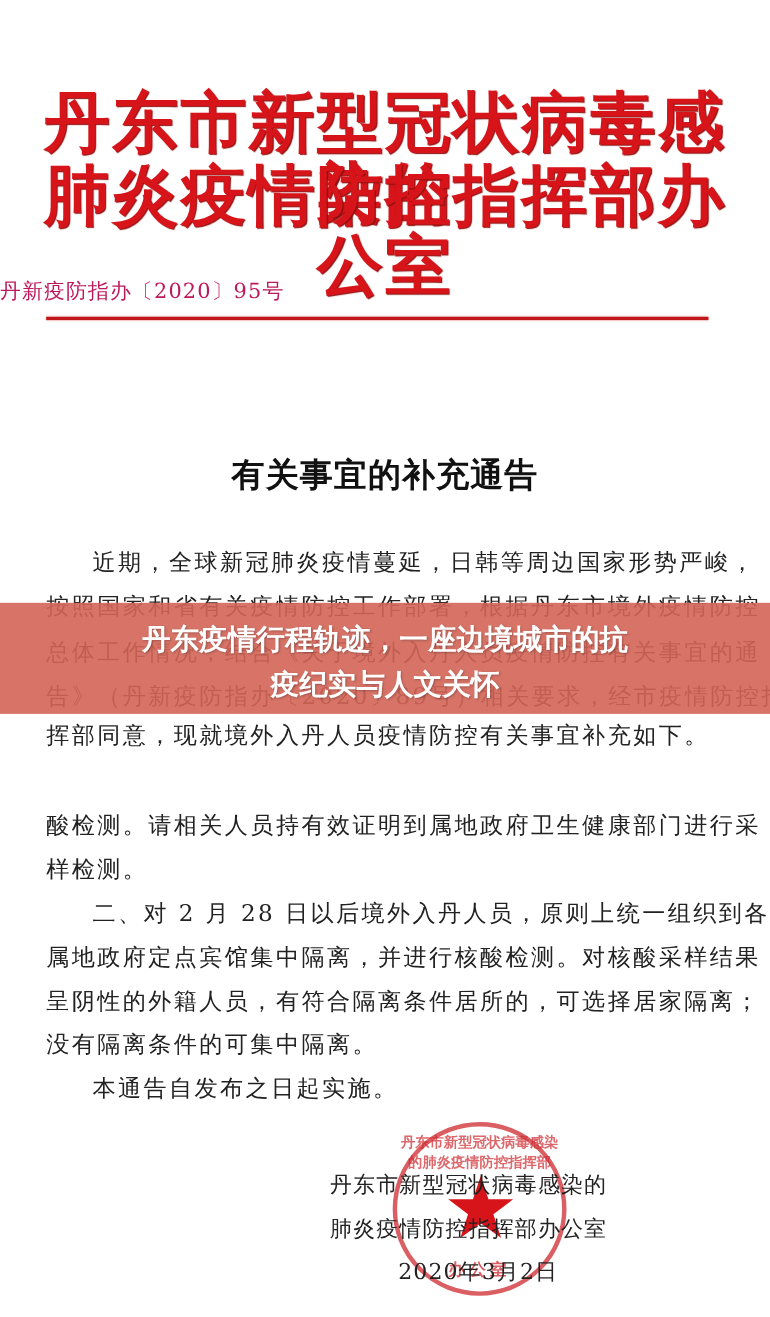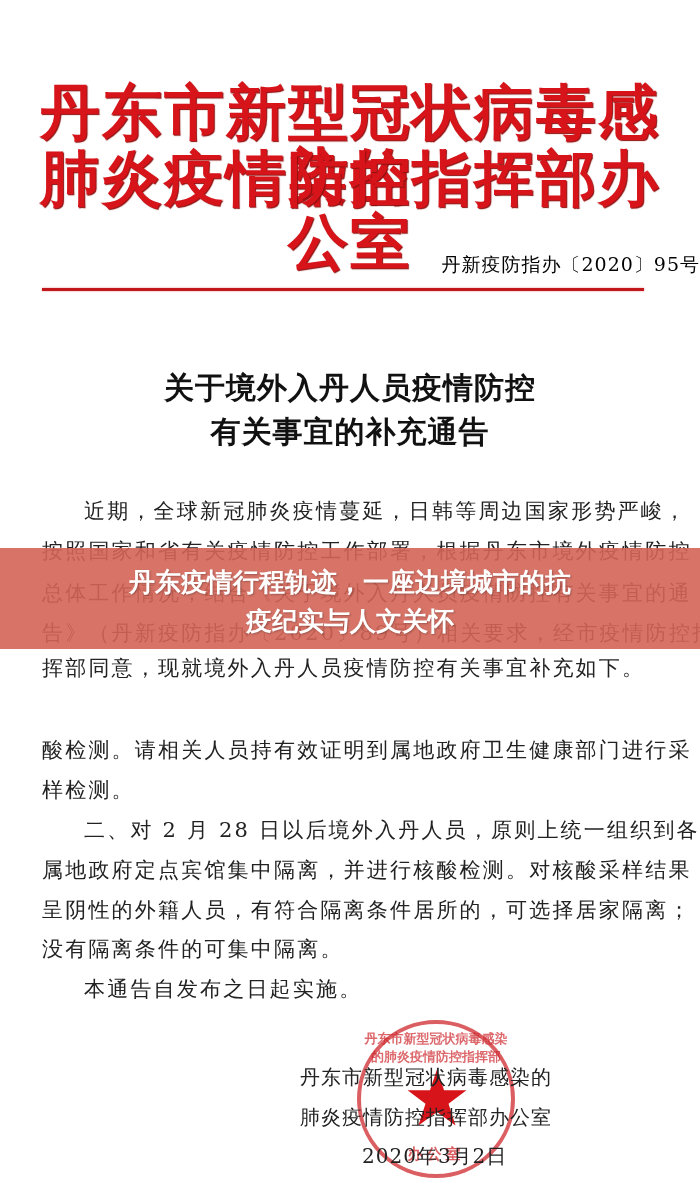--- a/index.html
+++ b/index.html
@@ -12,22 +12,22 @@
   .doc { position: absolute; left: 0; top: 0; width: 700px; height: 920px; }
   .head-title {
     position: absolute; left: 36px; width: 628px; text-align: center;
     color: #d7141a; font-weight: bold; font-size: 60px; line-height: 64px;
     letter-spacing: 2px; text-shadow: 1px 1px 1px #8c1010;
     font-family: "DejaVu Sans", "Liberation Sans", sans-serif;
   }
   .head-title.l1 { top: 80px; }
   .head-title.l2 { top: 146px; }
   .doc-no {
-    position: absolute; top: 252px; left: 0; width: 700px; text-align: right;
-    font-size: 19px; letter-spacing: 1px; color: #000000;
+    position: absolute; top: 252px; left: 0; width: 700px; text-align: left;
+    font-size: 19px; letter-spacing: 1px; color: #be185d;
   }
   .red-rule {
     position: absolute; top: 288px; left: 42px; width: 602px; height: 3px;
     background: #c2161d; box-shadow: 0 0 2px rgba(200,30,30,0.5);
   }
   .notice-title {
     position: absolute; left: 0; width: 700px; text-align: center;
     font-size: 30px; font-weight: bold; letter-spacing: 1px; color: #111;
   }
   .notice-title.l1 { top: 368px; }
@@ -62,34 +62,33 @@
     position: absolute; left: 0; top: 548px; width: 700px; height: 101px;
     background: rgba(211,100,86,0.9); z-index: 5;
   }
   .banner-text {
     position: absolute; left: 0; width: 700px; text-align: center;
     color: #ffffff; font-weight: bold; font-size: 26px; line-height: 40px;
     font-family: "DejaVu Sans", "Liberation Sans", sans-serif;
     text-shadow: 1px 1px 2px rgba(0,0,0,0.25);
   }
   .banner-text.l1 { top: 14px; }
-  .banner-text.l2 { top: 55px; font-family: Liberation Mono, monospace; }
+  .banner-text.l2 { top: 55px; }
 </style>
 </head>
 <body>
 
 <div class="doc">
 
   <div class="head-title l1">丹东市新型冠状病毒感染的</div>
   <div class="head-title l2">肺炎疫情防控指挥部办公室</div>
 
   <div class="doc-no">丹新疫防指办〔2020〕95号</div>
   <div class="red-rule"></div>
 
-  <div class="notice-title l1">关于境外入丹人员疫情防控</div>
   <div class="notice-title l2">有关事宜的补充通告</div>
 
   <div class="body-line indent" style="top:498px">近期，全球新冠肺炎疫情蔓延，日韩等周边国家形势严峻，</div>
   <div class="body-line" style="top:538px">按照国家和省有关疫情防控工作部署，根据丹东市境外疫情防控</div>
   <div class="body-line" style="top:580px">总体工作情况，结合《关于境外入丹人员疫情防控有关事宜的通</div>
   <div class="body-line" style="top:620px">告》（丹新疫防指办〔2020〕89号）相关要求，经市疫情防控指</div>
   <div class="body-line" style="top:655px">挥部同意，现就境外入丹人员疫情防控有关事宜补充如下。</div>
   <div class="body-line" style="top:737px">酸检测。请相关人员持有效证明到属地政府卫生健康部门进行采</div>
   <div class="body-line" style="top:777px">样检测。</div>
   <div class="body-line indent" style="top:817px">二、对 2 月 28 日以后境外入丹人员，原则上统一组织到各</div>

